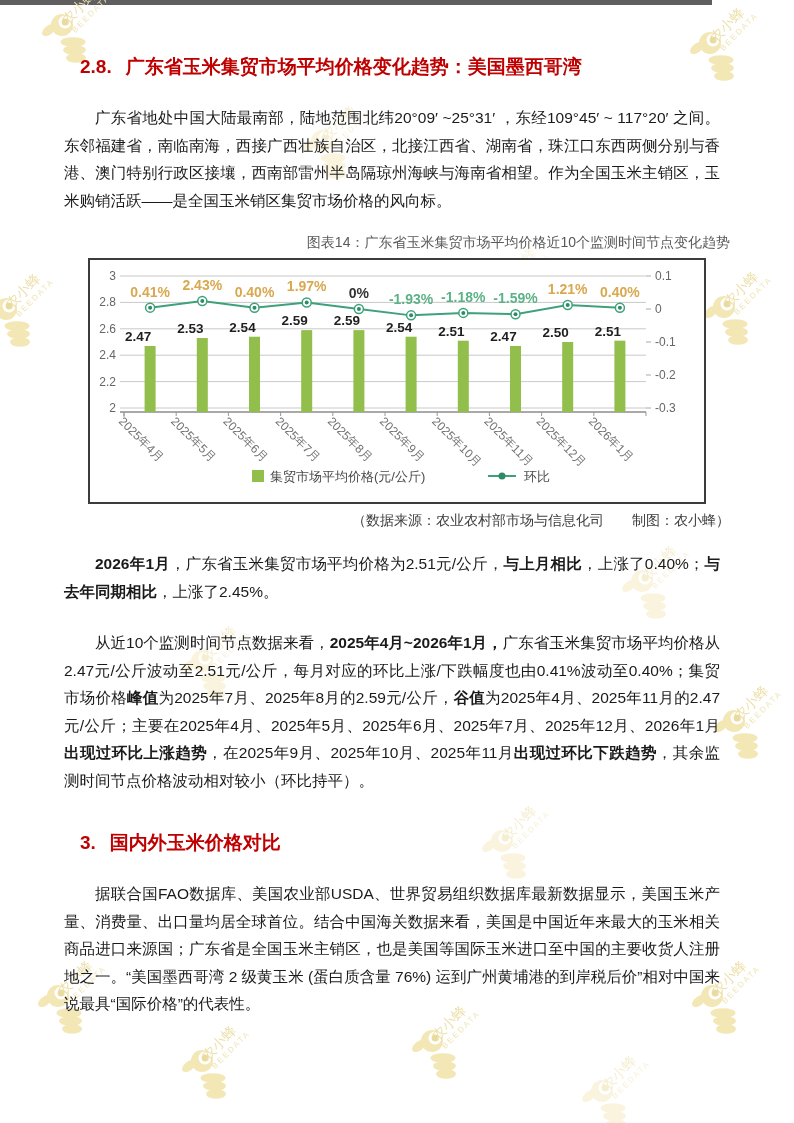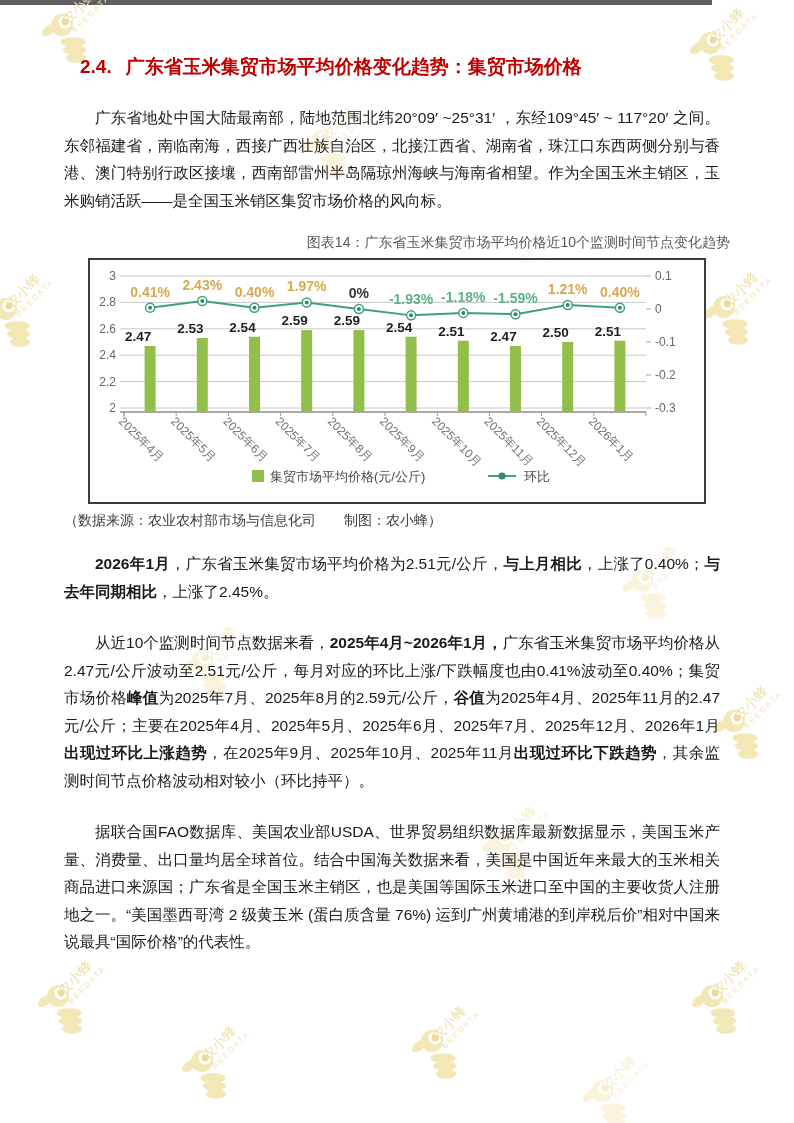--- a/index.html
+++ b/index.html
@@ -30,21 +30,21 @@
     margin:20px 0 0 0;text-align:right;
     font-size:14px;color:#595959;
   }
   .chart-box{
     width:614px;margin:6px 0 0 24px;
     border:2px solid #3c3c3c;
     background:#fff;
     position:relative;
   }
   .chart-caption{
-    margin:8px 0 0 0;text-align:left;
+    margin:8px 0 0 0;text-align:right;
     font-size:14px;color:#3d3d3d;
   }
   svg text{font-family:"Liberation Sans","DejaVu Sans",sans-serif;}
   
   .wm{position:absolute;width:120px;height:110px;z-index:1;pointer-events:none;}
   .wm .wm-text{
     position:absolute;left:38px;top:6px;
     transform:rotate(-45deg);transform-origin:left bottom;
     color:#ecdfa9;font-size:14px;white-space:nowrap;line-height:12px;
   }
@@ -277,21 +277,21 @@
           <circle cx="25" cy="18" r="3.4" fill="#eee2ae"></circle>
           <ellipse cx="33" cy="38" rx="12.5" ry="4.8"></ellipse>
           <ellipse cx="34.5" cy="46" rx="11.5" ry="4.8"></ellipse>
           <ellipse cx="36" cy="54" rx="10" ry="4.8"></ellipse>
         </g>
       </svg>
     <div class="wm-text"><span>农小蜂</span><span class="wm-en">BEEDATA</span></div>
   </div>
 
   <div class="content">
-    <h1 class="sec"><span class="num">2.4.</span><span>广东省玉米集贸市场平均价格变化趋势：集贸市场价格</span></h1>
+    <h1 class="sec"><span class="num">2.8.</span><span>广东省玉米集贸市场平均价格变化趋势：美国墨西哥湾</span></h1>
 
     <p class="body">广东省地处中国大陆最南部，陆地范围北纬20°09′ ~25°31′ ，东经109°45′ ~ 117°20′ 之间。东邻福建省，南临南海，西接广西壮族自治区，北接江西省、湖南省，珠江口东西两侧分别与香港、澳门特别行政区接壤，西南部雷州半岛隔琼州海峡与海南省相望。作为全国玉米主销区，玉米购销活跃——是全国玉米销区集贸市场价格的风向标。</p>
 
     <div class="chart-title">图表14：广东省玉米集贸市场平均价格近10个监测时间节点变化趋势</div>
 
     <div class="chart-box">
       <svg id="chart-svg" width="614" height="238" viewBox="0 0 614 238">
           <line x1="30" y1="16" x2="556" y2="16" stroke="#c9c9c9" stroke-width="1"></line>
           <text x="26" y="20" text-anchor="end" font-size="12" fill="#666666">3</text>
           <line x1="30" y1="42.40000000000002" x2="556" y2="42.40000000000002" stroke="#c9c9c9" stroke-width="1"></line>
@@ -397,16 +397,17 @@
           </g>
         </svg>
     </div>
 
     <div class="chart-caption">（数据来源：农业农村部市场与信息化司　　制图：农小蜂）</div>
 
     <p class="body" style="margin-top:20px"><span class="b">2026年1月</span><span>，广东省玉米集贸市场平均价格为2.51元/公斤，</span><span class="b">与上月相比</span><span>，上涨了0.40%；</span><span class="b">与去年同期相比</span><span>，上涨了2.45%。</span></p>
 
     <p class="body" style="margin-top:24px"><span>从近10个监测时间节点数据来看，</span><span class="b">2025年4月~2026年1月，</span><span>广东省玉米集贸市场平均价格从2.47元/公斤波动至2.51元/公斤，每月对应的环比上涨/下跌幅度也由0.41%波动至0.40%；集贸市场价格</span><span class="b">峰值</span><span>为2025年7月、2025年8月的2.59元/公斤，</span><span class="b">谷值</span><span>为2025年4月、2025年11月的2.47元/公斤；主要在2025年4月、2025年5月、2025年6月、2025年7月、2025年12月、2026年1月</span><span class="b">出现过环比上涨趋势</span><span>，在2025年9月、2025年10月、2025年11月</span><span class="b">出现过环比下跌趋势</span><span>，其余监测时间节点价格波动相对较小（环比持平）。</span></p>
 
+    <h1 class="sec sec3"><span class="num">3.</span><span>国内外玉米价格对比</span></h1>
 
     <p class="body">据联合国FAO数据库、美国农业部USDA、世界贸易组织数据库最新数据显示，美国玉米产量、消费量、出口量均居全球首位。结合中国海关数据来看，美国是中国近年来最大的玉米相关商品进口来源国；广东省是全国玉米主销区，也是美国等国际玉米进口至中国的主要收货人注册地之一。“美国墨西哥湾 2 级黄玉米 (蛋白质含量 76%) 运到广州黄埔港的到岸税后价”相对中国来说最具“国际价格”的代表性。</p>
   </div>
 </div>
 
 </body></html>

